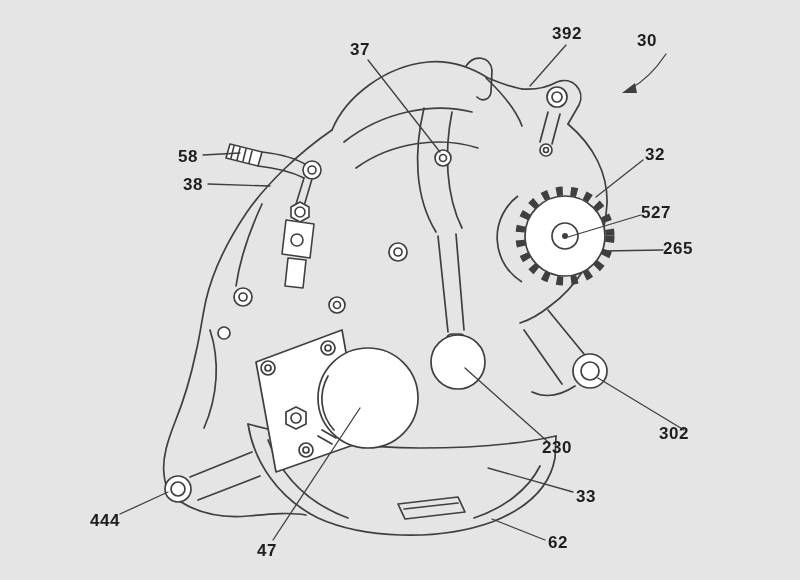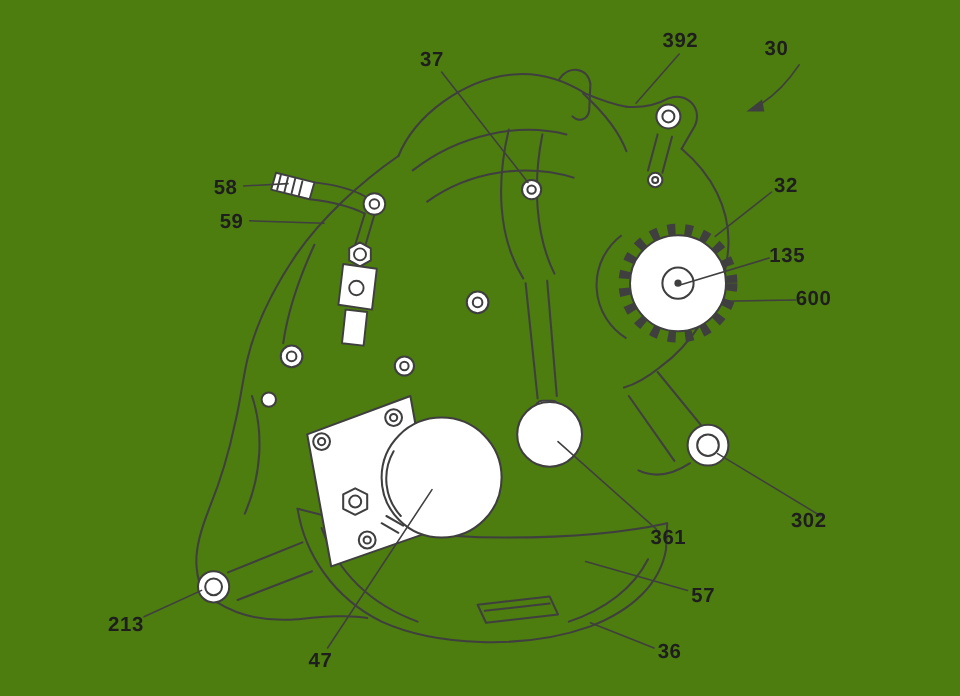--- a/index.html
+++ b/index.html
@@ -1,19 +1,19 @@
 <!DOCTYPE html>
 <html><head>
 <meta charset="utf-8">
 <style>
   html,body{margin:0;padding:0;background:#ffffff;}
   #canvas{
     position:relative;
     width:800px;height:580px;
-    background:#4d7c0f;
+    background:#e5e5e5;
     overflow:hidden;
     font-family:"Liberation Sans", sans-serif;
   }
   #drawing{position:absolute;left:0;top:0;}
   .ref-label{
     position:absolute;
     transform:translate(-50%,-50%);
     font-family:"Liberation Sans", sans-serif;
     font-size:17px;
     font-weight:700;
@@ -150,24 +150,24 @@
       <line x1="545" y1="540" x2="492" y2="519"></line>
       <path d="M 666,54 Q 650,78 630,89"></path>
       <polygon points="622,93 635,83 637,93" fill="#3f3f3f" stroke="none"></polygon>
     </g>
   </svg>
 
   <div class="ref-label" style="left:360px; top:50px">37</div>
   <div class="ref-label" style="left:567px; top:34px">392</div>
   <div class="ref-label" style="left:647px; top:41px">30</div>
   <div class="ref-label" style="left:188px; top:157px">58</div>
-  <div class="ref-label" style="left:193px; top:185px">59</div>
+  <div class="ref-label" style="left:193px; top:185px">38</div>
   <div class="ref-label" style="left:655px; top:155px">32</div>
-  <div class="ref-label" style="left:656px; top:213px">135</div>
-  <div class="ref-label" style="left:678px; top:249px">600</div>
+  <div class="ref-label" style="left:656px; top:213px">527</div>
+  <div class="ref-label" style="left:678px; top:249px">265</div>
   <div class="ref-label" style="left:674px; top:434px">302</div>
-  <div class="ref-label" style="left:557px; top:448px">361</div>
-  <div class="ref-label" style="left:586px; top:497px">57</div>
-  <div class="ref-label" style="left:105px; top:521px">213</div>
+  <div class="ref-label" style="left:557px; top:448px">230</div>
+  <div class="ref-label" style="left:586px; top:497px">33</div>
+  <div class="ref-label" style="left:105px; top:521px">444</div>
   <div class="ref-label" style="left:267px; top:551px">47</div>
-  <div class="ref-label" style="left:558px; top:543px">36</div>
+  <div class="ref-label" style="left:558px; top:543px">62</div>
 
 </div>
 
 </body></html>

